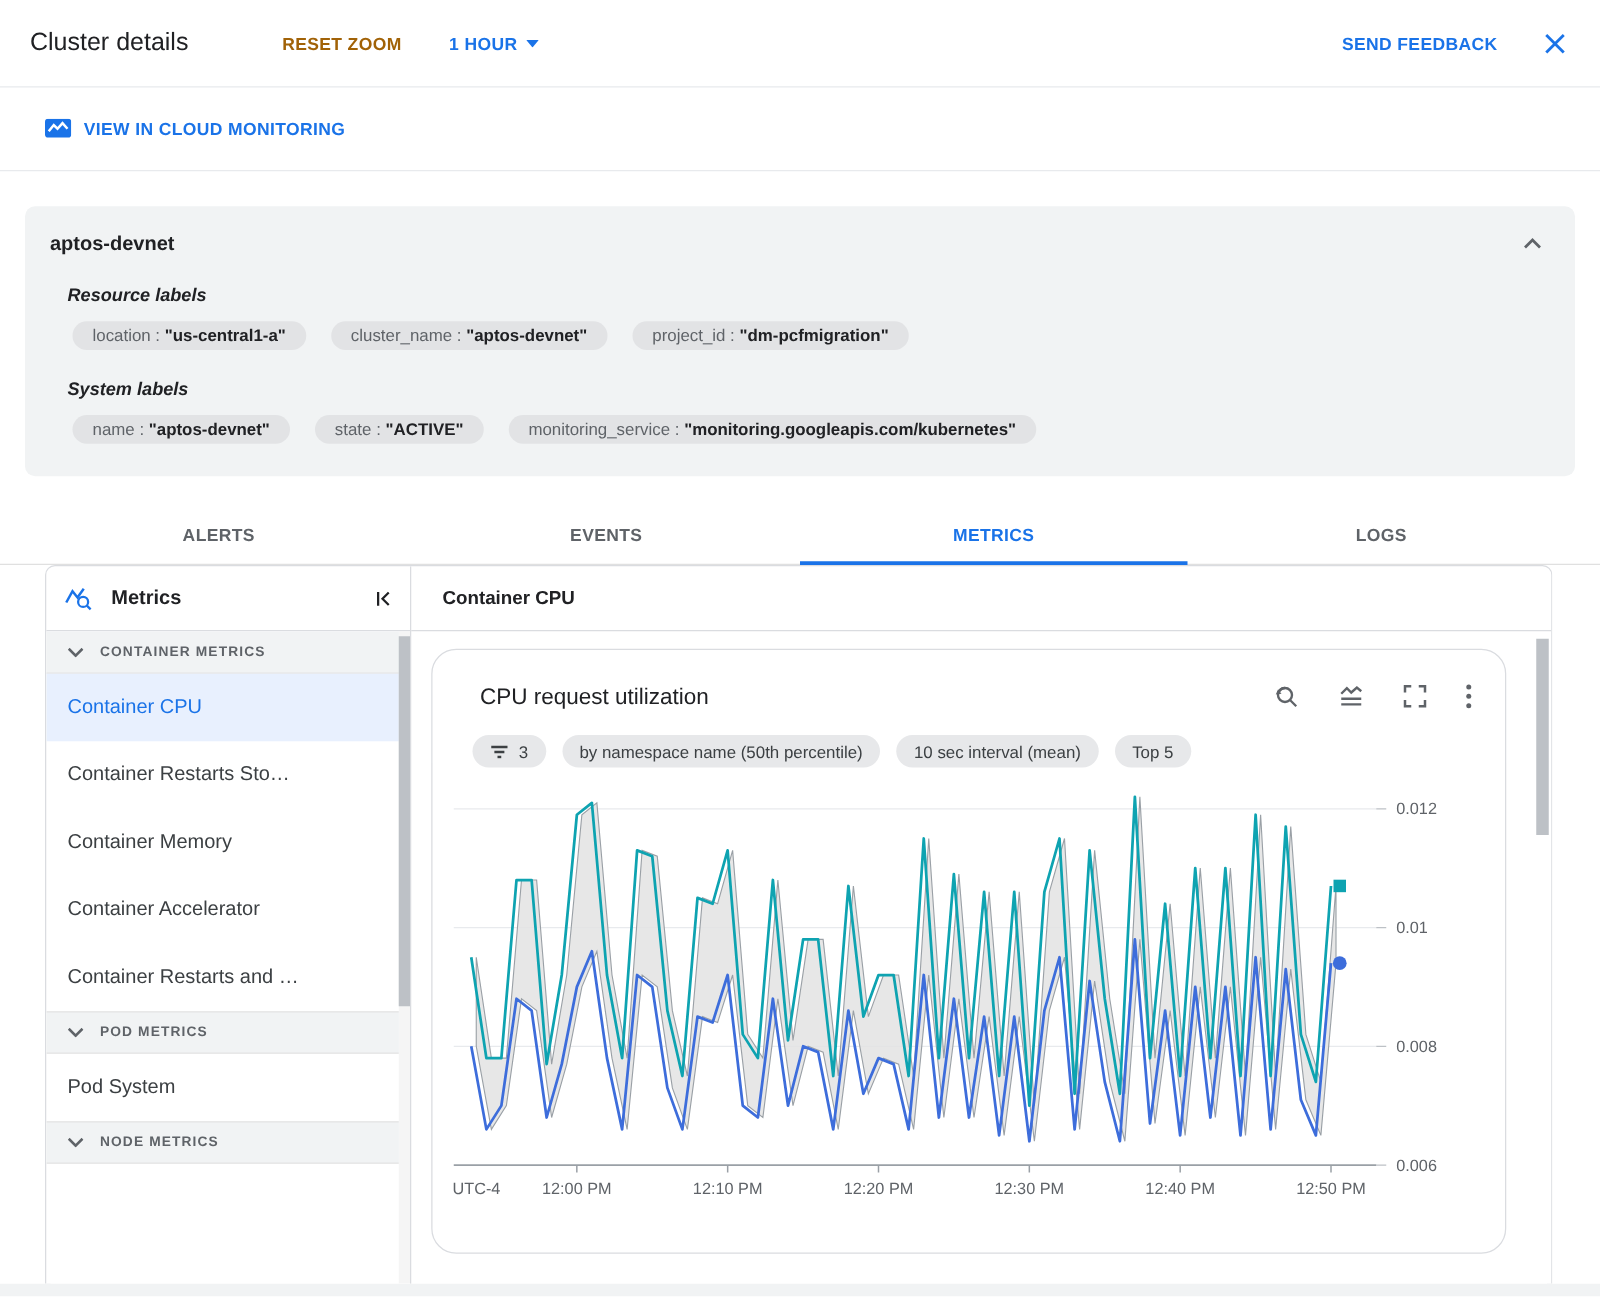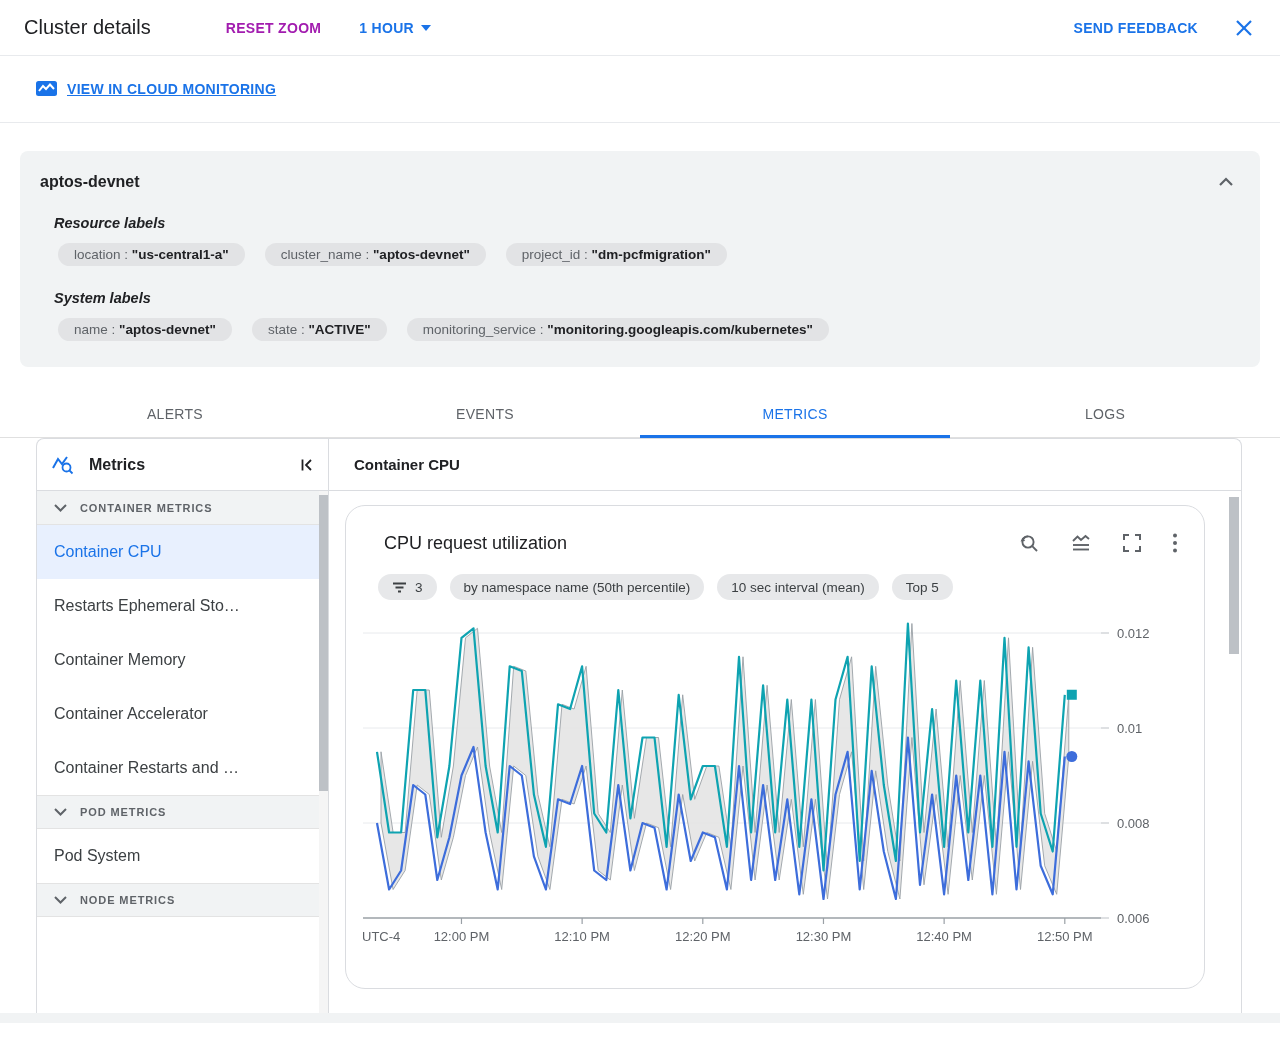--- a/index.html
+++ b/index.html
@@ -1,53 +1,53 @@
 <!DOCTYPE html>
 <html><head>
 <meta charset="utf-8">
 <style>
   * { margin:0; padding:0; box-sizing:border-box; }
   html,body { width:1280px; height:1049px; background:#fff; overflow:hidden;
     font-family:"Liberation Sans","DejaVu Sans",sans-serif; color:#202124; }
 
   
-  .topbar { height:56px; display:flex; align-items:center; padding:0 24px;
+  .topbar { height:70px; display:flex; align-items:center; padding:0 24px;
     border-bottom:1px solid #e8eaed; }
   .topbar-title { font-size:20px; color:#202124; }
-  .reset-zoom { margin-left:75px; font-size:14px; font-weight:700; color:#a21caf;
+  .reset-zoom { margin-left:75px; font-size:14px; font-weight:700; color:#a16207;
     letter-spacing:.3px; cursor:pointer; }
   .time-range { margin-left:38px; font-size:14px; font-weight:700; color:#1a73e8;
     letter-spacing:.3px; cursor:pointer; display:flex; align-items:center; gap:7px; }
   .spacer { flex:1; }
   .send-feedback { font-size:14px; font-weight:700; color:#1a73e8; letter-spacing:.3px;
     margin-right:36px; cursor:pointer; }
   .close-btn { width:22px; height:22px; cursor:pointer; display:flex; align-items:center; }
 
   
   .linkbar { height:67px; display:flex; align-items:center; padding:0 36px;
     border-bottom:1px solid #e8eaed; }
   .mon-link { display:flex; align-items:center; gap:10px; font-size:14px; font-weight:700;
-    color:#1a73e8; letter-spacing:.3px; cursor:pointer;text-decoration:underline; }
+    color:#1a73e8; letter-spacing:.3px; cursor:pointer; }
 
   
   .cluster-card { margin:28px 20px 0 20px; background:#f1f3f4; border-radius:8px;
     padding:22px 20px 26px 20px; position:relative; }
   .cluster-title { font-size:16px; font-weight:700; color:#202124; }
   .card-collapse { position:absolute; top:22px; right:26px; cursor:pointer; }
   .labels-heading { font-size:14.5px; font-weight:700; color:#202124; margin:24px 0 0 14px;font-style:italic; }
   .chip-row { display:flex; gap:20px; margin:12px 0 0 18px; flex-wrap:nowrap; }
   .label-chip { background:#e2e3e5; border-radius:14px; padding:4px 16px; font-size:13.5px;
     color:#5f6368; white-space:nowrap; }
   .label-chip b { color:#202124; font-weight:700; }
 
   
   .tabs { display:flex; margin-top:24px; height:47px; border-bottom:1px solid #e0e0e0;
     padding:0 20px; }
   .tab { flex:1; display:flex; align-items:center; justify-content:center; font-size:14px;
-    font-weight:400; letter-spacing:.3px; color:#5f6368; cursor:pointer; position:relative; }
+    font-weight:700; letter-spacing:.3px; color:#5f6368; cursor:pointer; position:relative; }
   .tab.active { color:#1a73e8; }
   .tab.active::after { content:""; position:absolute; left:0; right:0; bottom:-1px;
     height:3px; background:#1a73e8; }
 
   
   .content-wrap { margin:0 38px 0 36px; height:575px; border:1px solid #dadce0;
     border-bottom:none; border-radius:8px 8px 0 0; display:flex; overflow:hidden; }
 
   
   .sidebar { width:292px; border-right:1px solid #dadce0; display:flex; flex-direction:column; }
@@ -167,21 +167,21 @@
       </span>
     </div>
     <div class="sidebar-list">
       <div class="section-header">
         <svg width="13" height="8" viewBox="0 0 13 8">
             <polyline points="1,1 6.5,6.5 12,1" fill="none" stroke="#5f6368" stroke-width="2"></polyline>
           </svg>
         <span>CONTAINER METRICS</span>
       </div>
       <div class="metric-item selected">Container CPU</div>
-      <div class="metric-item">Restarts Ephemeral Sto…</div>
+      <div class="metric-item">Container Restarts Sto…</div>
       <div class="metric-item">Container Memory</div>
       <div class="metric-item">Container Accelerator</div>
       <div class="metric-item">Container Restarts and …</div>
       <div class="section-header">
         <svg width="13" height="8" viewBox="0 0 13 8">
             <polyline points="1,1 6.5,6.5 12,1" fill="none" stroke="#5f6368" stroke-width="2"></polyline>
           </svg>
         <span>POD METRICS</span>
       </div>
       <div class="metric-item">Pod System</div>

